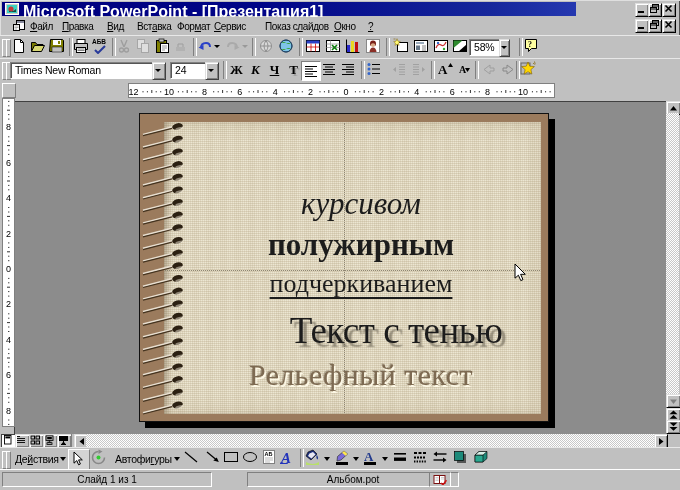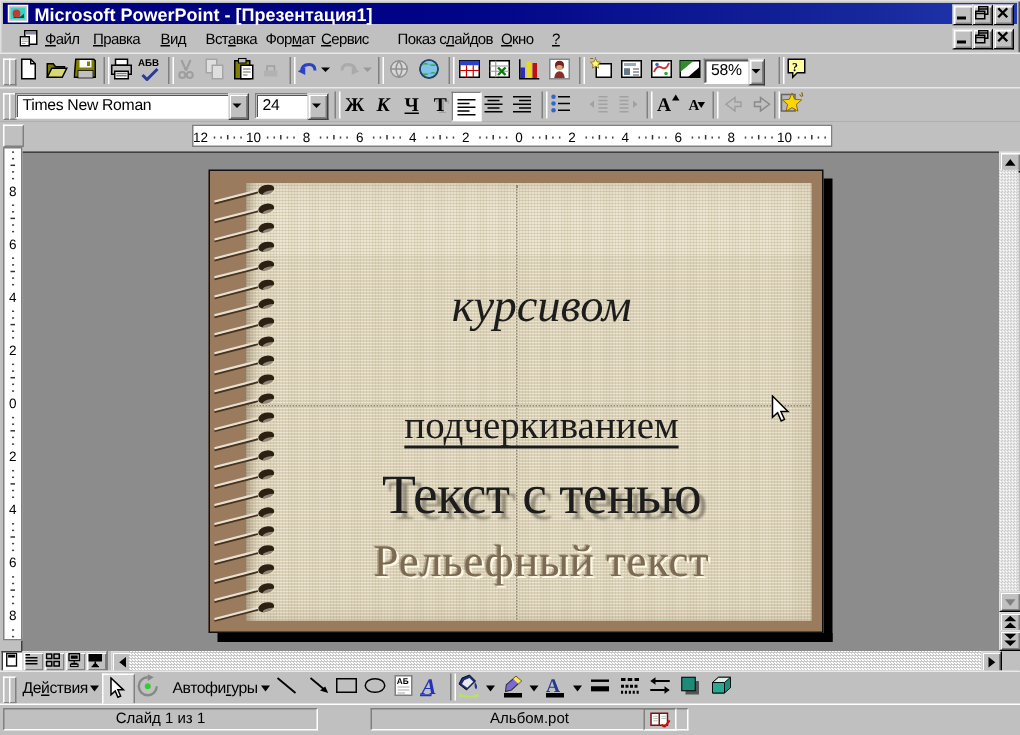--- a/index.html
+++ b/index.html
@@ -1,22 +1,22 @@
 <!DOCTYPE html>
 <html><head><meta charset="utf-8">
 <style>
 html,body{margin:0;padding:0;}
 body{width:680px;height:490px;position:relative;overflow:hidden;
   font-family:"Liberation Sans",sans-serif;font-size:11px;background:#c0c0c0;
   box-shadow:inset 1px 1px 0 #dfdfdf,inset -1px -1px 0 #505050;}
 .abs{position:absolute;}
 
-#titlebar{left:2px;top:2px;width:676px;height:14px;
+#titlebar{left:2px;top:2px;width:574px;height:14px;
   background:linear-gradient(90deg,#00007e 0%,#000487 45%,#16279b 85%,#2538b0 100%);
-  color:#fff;font-weight:bold;font-size:12px;}
+  color:#fff;font-weight:bold;font-size:16px;}
 #titletext{position:absolute;left:21px;top:1px;white-space:nowrap;}
 .wbtn{position:absolute;width:12px;height:12px;top:1px;background:#c0c0c0;
   border:1px solid;border-color:#dfdfdf #000 #000 #dfdfdf;box-shadow:inset 1px 1px 0 #fff, inset -1px -1px 0 #808080;
   font-size:9px;text-align:center;color:#000;}
 
 #menubar{left:2px;top:17px;width:676px;height:18px;background:#c0c0c0;}
 .mi{position:absolute;top:4px;color:#000;font-size:10px;letter-spacing:-0.4px;white-space:nowrap;}
 .u{text-decoration:underline;}
 
 .tbrow{left:0px;width:680px;background:#c0c0c0;}
@@ -498,22 +498,23 @@
         <ellipse cx="39.3" cy="292.7" rx="4.2" ry="1.25" fill="rgba(244,236,218,0.5)" transform="rotate(-14 39.3 292.7)"></ellipse>
       </svg>
   <div class="guideV" style="left:204px;top:9px;height:290px;"></div>
   <div class="guideH" style="left:25px;top:156px;width:375px;"></div>
     </div>
   <svg id="cursor" width="13" height="20" style="position:absolute;left:514px;top:165px;z-index:5">
       <path d="M1 1 L1 15.2 L4.4 12.2 L6.8 17.6 L9.0 16.6 L6.6 11.3 L11.3 11.3 Z" fill="#fff" stroke="#000" stroke-width="1"></path>
     </svg>
 
   <div class="stext" style="top:90px;font-size:31px;font-style:italic;">курсивом</div>
+  <div class="stext" style="top:131px;font-size:31px;font-weight:bold;">полужирным</div>
   <div class="stext" style="top:173px;font-size:26px;text-decoration:underline;text-underline-offset:5px;text-decoration-skip-ink:none;">подчеркиванием</div>
-  <div class="stext" style="top:214px;font-size:37px;letter-spacing:-0.5px;text-shadow:4px 4px 1.5px rgba(100,93,78,0.6);">Текст с тенью</div>
+  <div class="stext" style="top:214px;font-size:37px;letter-spacing:-0.5px;text-shadow:4px 4px 1.5px rgba(100,93,78,0.6);padding-left:35px;">Текст с тенью</div>
   <div class="stext" style="top:262px;font-size:30px;letter-spacing:0.4px;color:#7d6a52;text-shadow:1.5px 1.5px 0 #fdf8e6,-1px -1px 0 rgba(95,80,60,0.35);">Рельефный текст</div>
   <div id="vruler">
       <svg width="11" height="327" style="position:absolute;left:0;top:0">
         <text x="5.5" y="31.4" font-size="9" text-anchor="middle" fill="#000" font-family="Liberation Sans">8</text>
         <text x="5.5" y="66.8" font-size="9" text-anchor="middle" fill="#000" font-family="Liberation Sans">6</text>
         <text x="5.5" y="102.2" font-size="9" text-anchor="middle" fill="#000" font-family="Liberation Sans">4</text>
         <text x="5.5" y="137.6" font-size="9" text-anchor="middle" fill="#000" font-family="Liberation Sans">2</text>
         <text x="5.5" y="173.0" font-size="9" text-anchor="middle" fill="#000" font-family="Liberation Sans">0</text>
         <text x="5.5" y="208.4" font-size="9" text-anchor="middle" fill="#000" font-family="Liberation Sans">2</text>
         <text x="5.5" y="243.8" font-size="9" text-anchor="middle" fill="#000" font-family="Liberation Sans">4</text>

